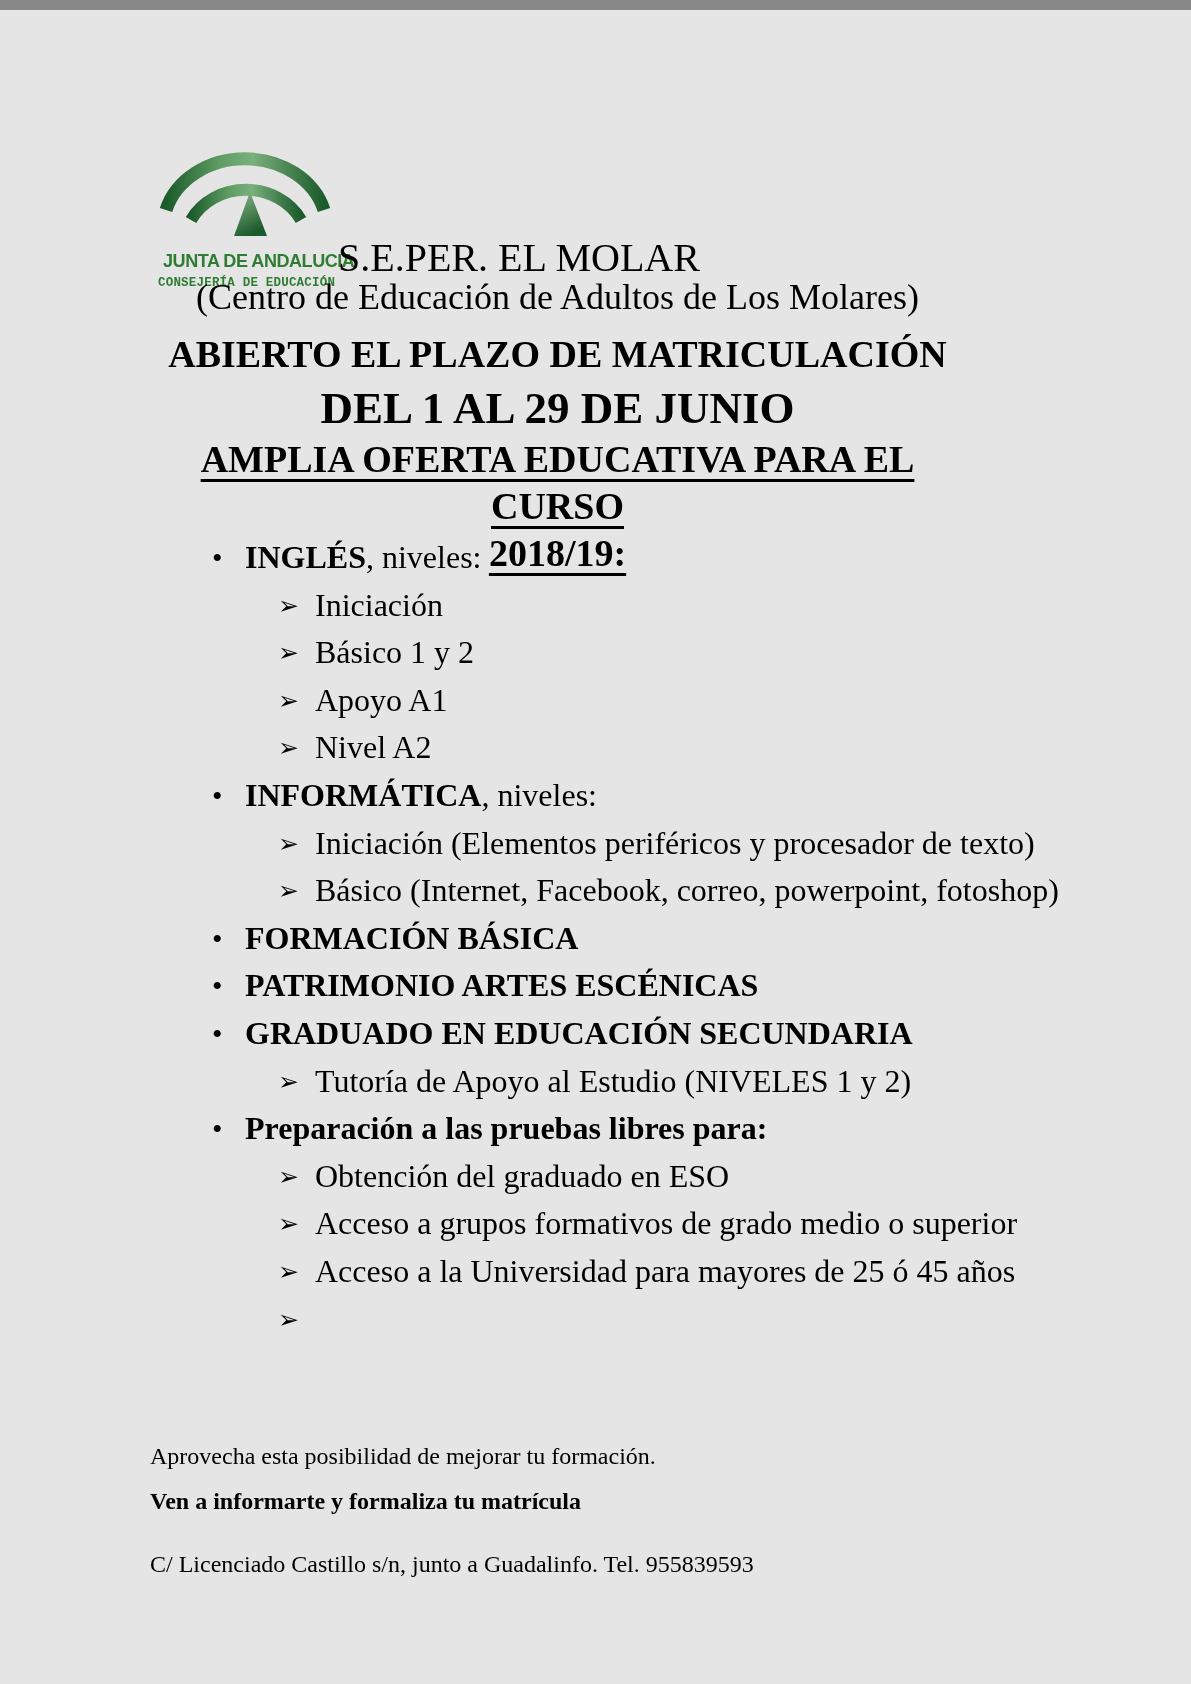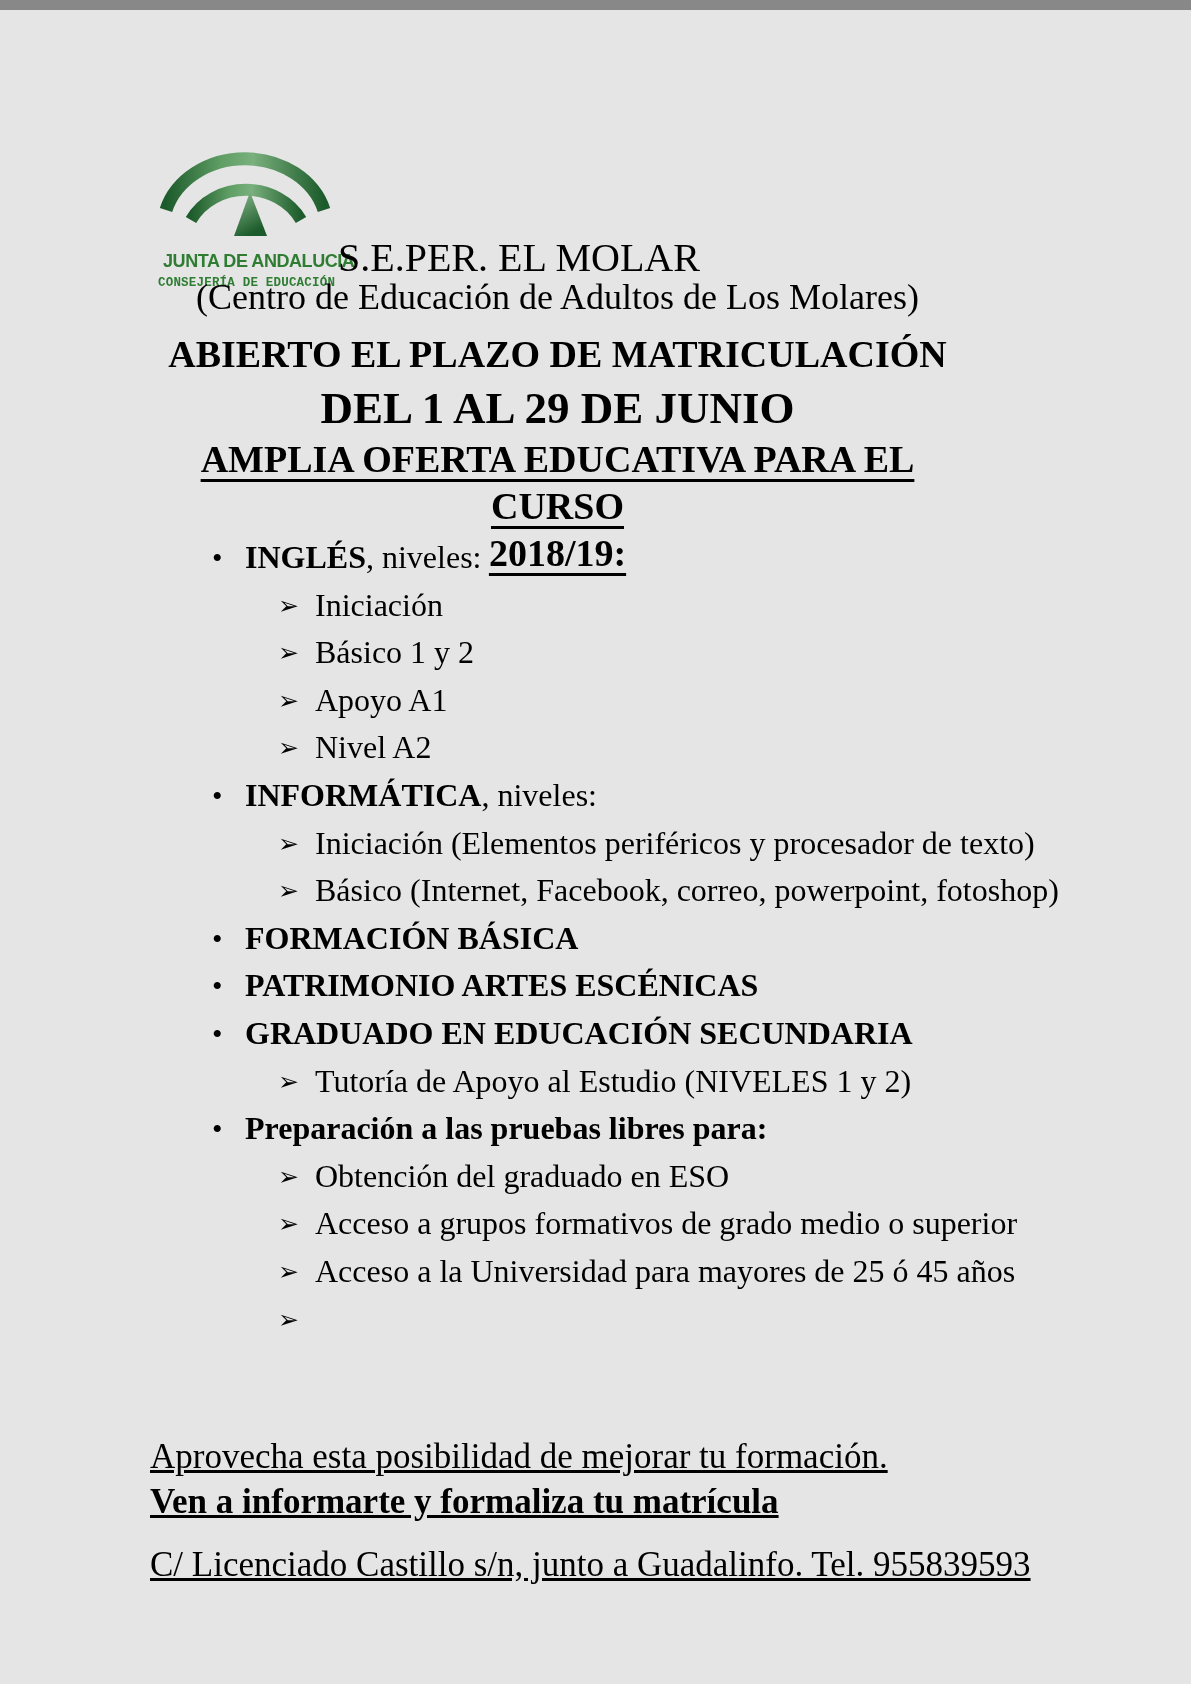--- a/index.html
+++ b/index.html
@@ -56,21 +56,21 @@
   .mi, .si { display:flex; line-height:47.6px; }
   .mi { padding-left:62px; }
   .si { padding-left:128px; }
   .mi .mk { flex:0 0 33px; font-size:30px; }
   .si .mk { flex:0 0 37px; font-family:"DejaVu Sans", sans-serif; font-size:25px; }
   .mi .mt { flex:1 1 auto; }
   .si .st { flex:0 1 760px; max-width:760px; }
   .strong { font-weight:bold; }
 
   
-  .footer { position:absolute; left:150px; top:1424px; width:950px; font-size:35px;text-decoration:underline; }
+  .footer { position:absolute; left:150px; top:1424px; width:950px; font-size:24px; }
   .footer .f1 { line-height:45px; }
   .footer .f2 { line-height:45px; font-weight:bold; }
   .footer .addr { margin-top:18px; line-height:45px; }
 </style>
 </head>
 <body>
 
 <div class="page">
 
   <div class="logo">

